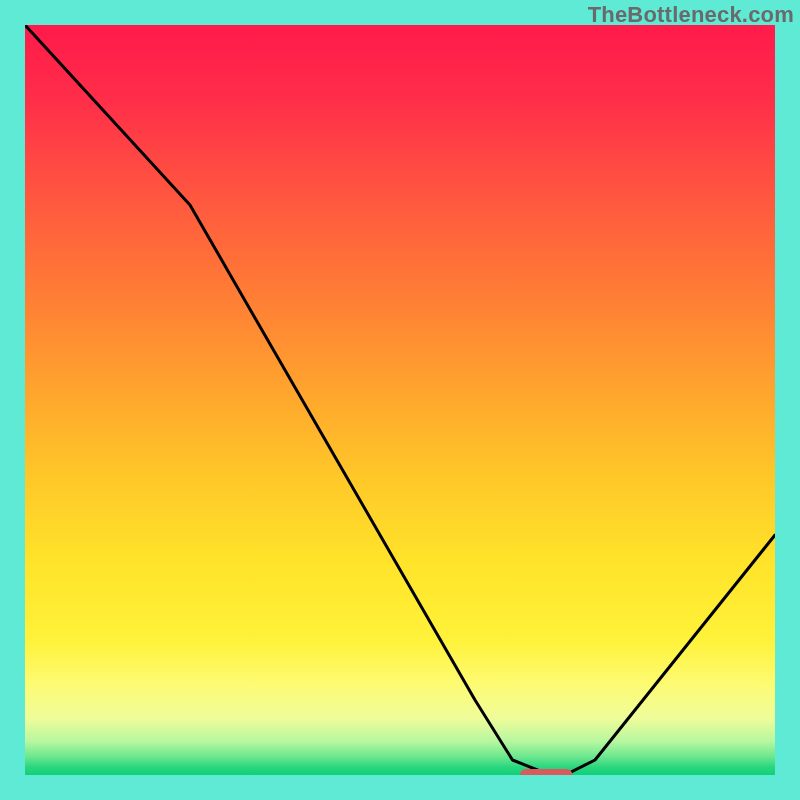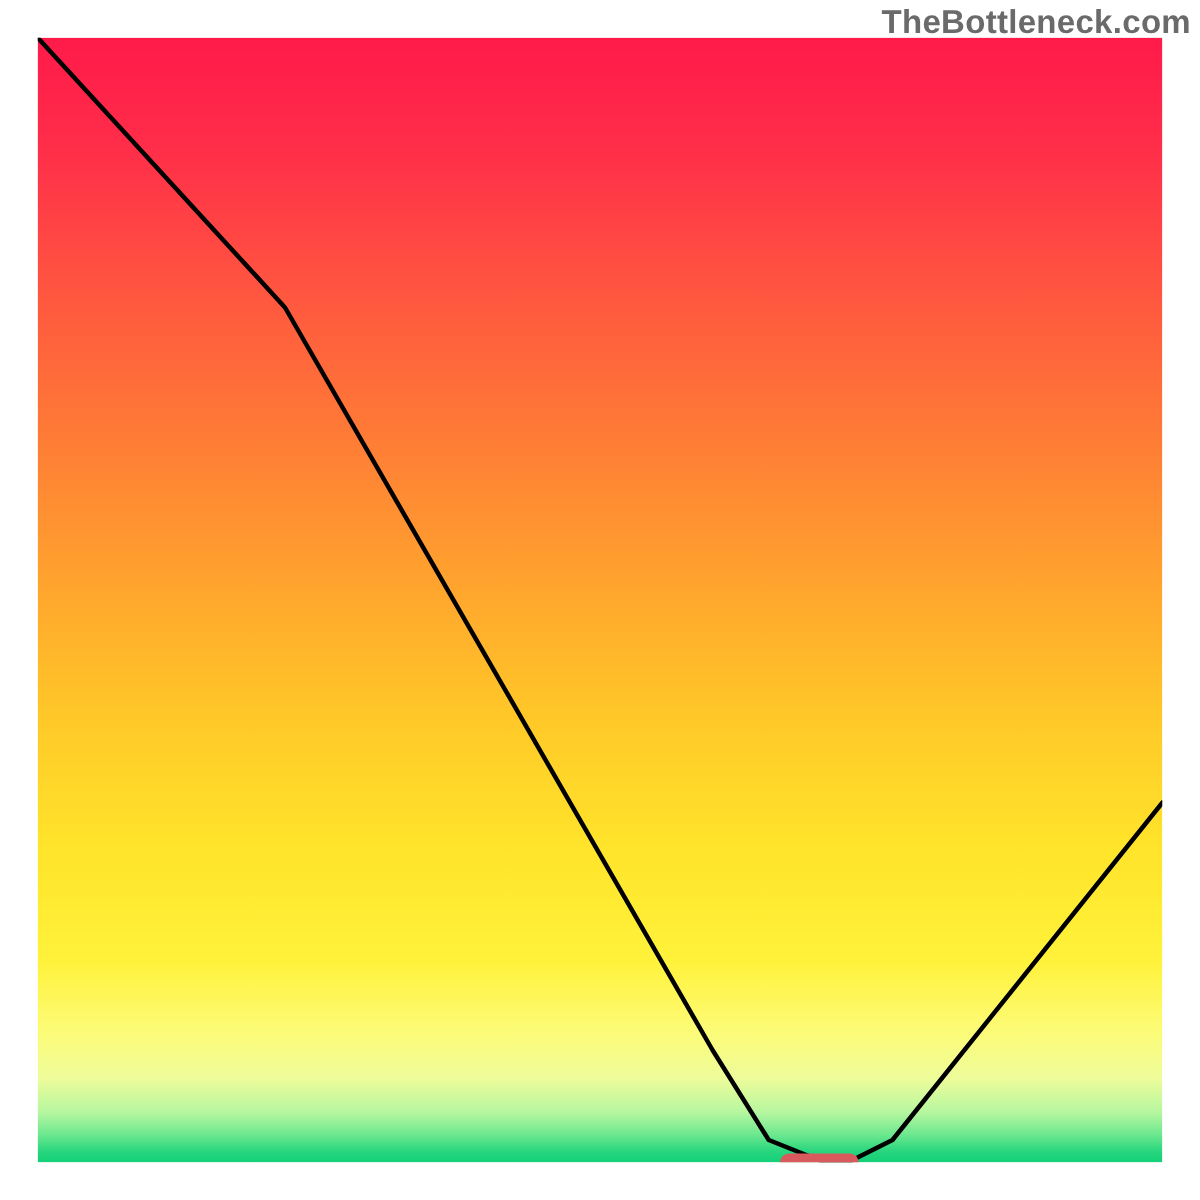--- a/index.html
+++ b/index.html
@@ -9,21 +9,21 @@
     height: 800px;
     background: #000;
     overflow: hidden;
   }
   .frame {
     position: absolute;
     left: 0;
     top: 0;
     width: 800px;
     height: 800px;
-    background: #ffffff;
+    background: #5eead4;
   }
   .plot {
     position: absolute;
     left: 25px;
     top: 25px;
     width: 750px;
     height: 750px;
     overflow: hidden;
   }
   .watermark {

